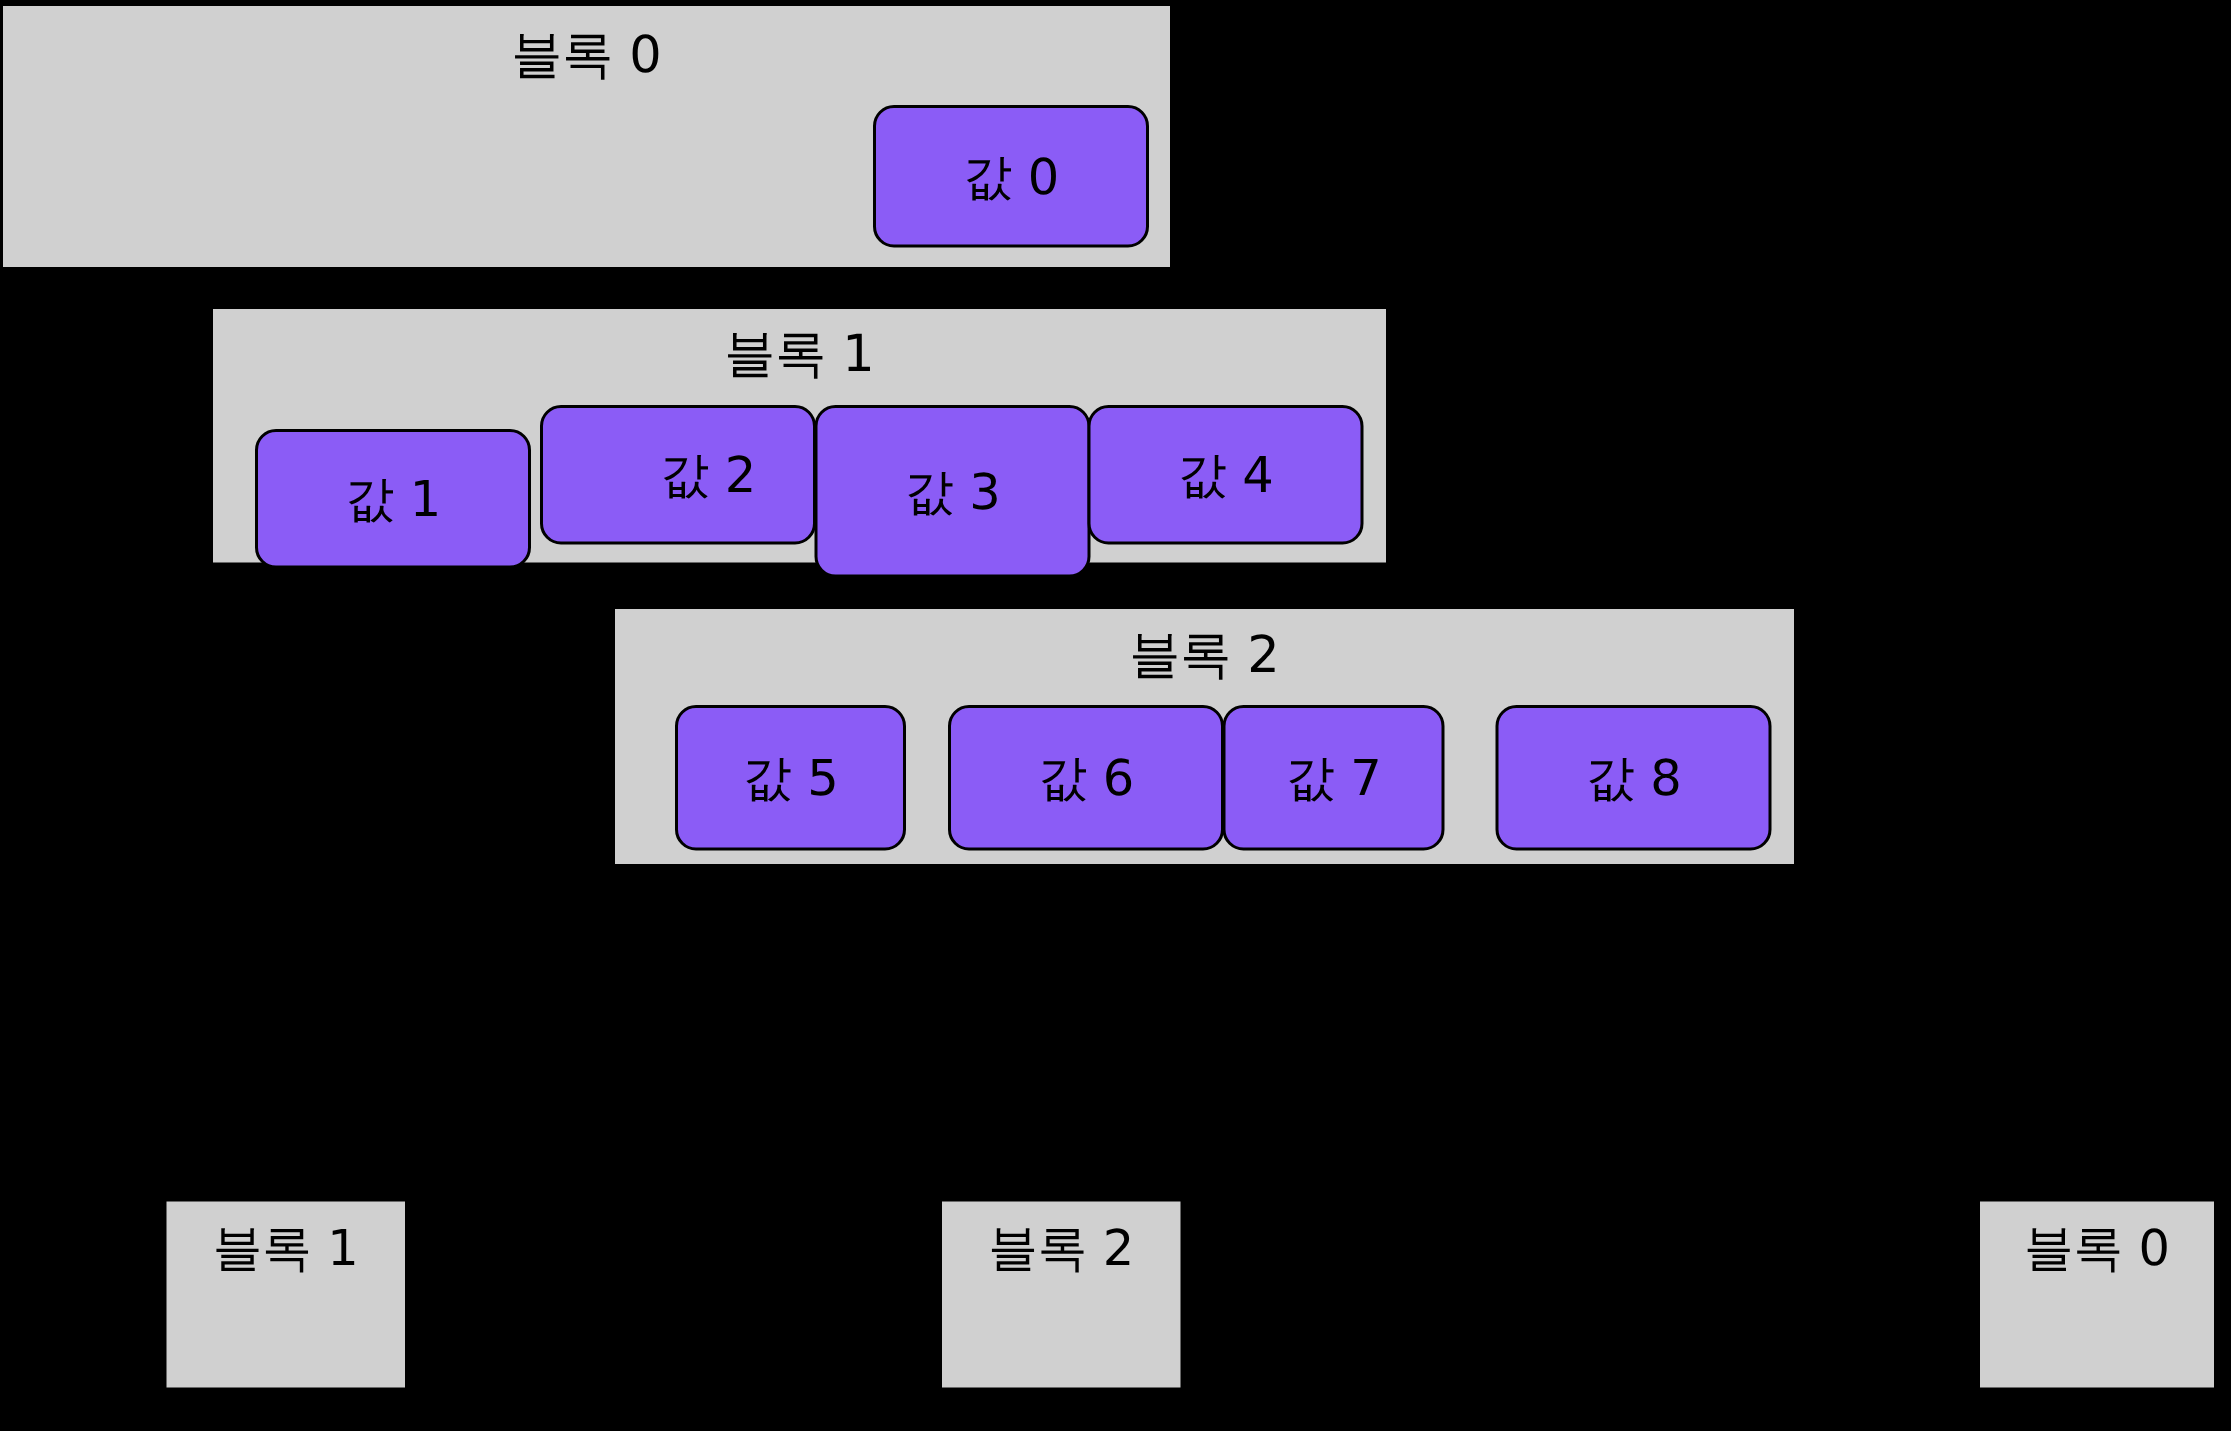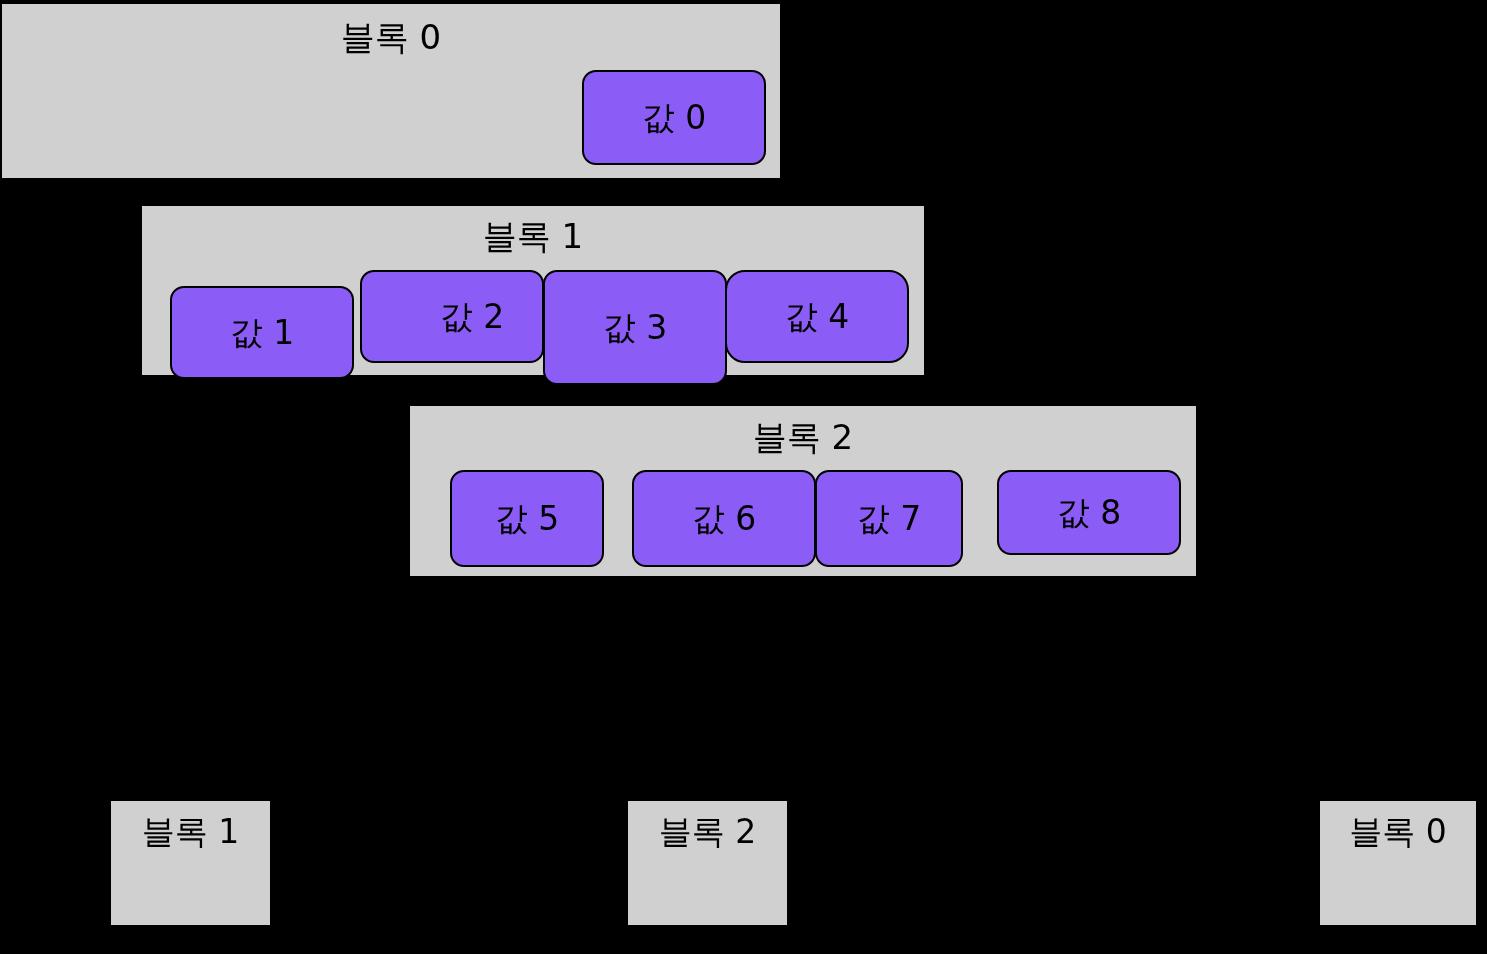--- a/index.html
+++ b/index.html
@@ -92,37 +92,37 @@
     <div class="block-title" style="top:13px;">블록 1</div>
     <div class="value-cell" style="left:28px; top:64px; width:184px; height:93px;margin-top:16px;">
       <span>값 1</span>
     </div>
     <div class="value-cell" style="left:218px; top:64px; width:184px; height:93px;padding-left:40px;">
       <span>값 2</span>
     </div>
     <div class="value-cell" style="left:401px; top:64px; width:184px; height:115px;">
       <span>값 3</span>
     </div>
-    <div class="value-cell" style="left:583px; top:64px; width:184px; height:93px;border-radius:20px;">
+    <div class="value-cell" style="left:583px; top:64px; width:184px; height:93px;">
       <span>값 4</span>
     </div>
   </div>
 
   <div class="block" style="left:410px; top:406px; width:786px; height:170px;">
     <div class="block-title" style="top:14px;">블록 2</div>
     <div class="value-cell" style="left:40px; top:64px; width:154px; height:97px;">
       <span>값 5</span>
     </div>
     <div class="value-cell" style="left:222px; top:64px; width:184px; height:97px;">
       <span>값 6</span>
     </div>
     <div class="value-cell" style="left:405px; top:64px; width:148px; height:97px;">
       <span>값 7</span>
     </div>
-    <div class="value-cell" style="left:587px; top:64px; width:184px; height:85px;justify-content:center;">
+    <div class="value-cell" style="left:587px; top:64px; width:184px; height:97px;justify-content:center;">
       <span>값 8</span>
     </div>
   </div>
 
   <div class="bottom-box" style="left:111px; top:801px; width:159px; height:124px;">
     <div class="bottom-box-label">블록 1</div>
   </div>
 
   <div class="bottom-box" style="left:628px; top:801px; width:159px; height:124px;">
     <div class="bottom-box-label">블록 2</div>

